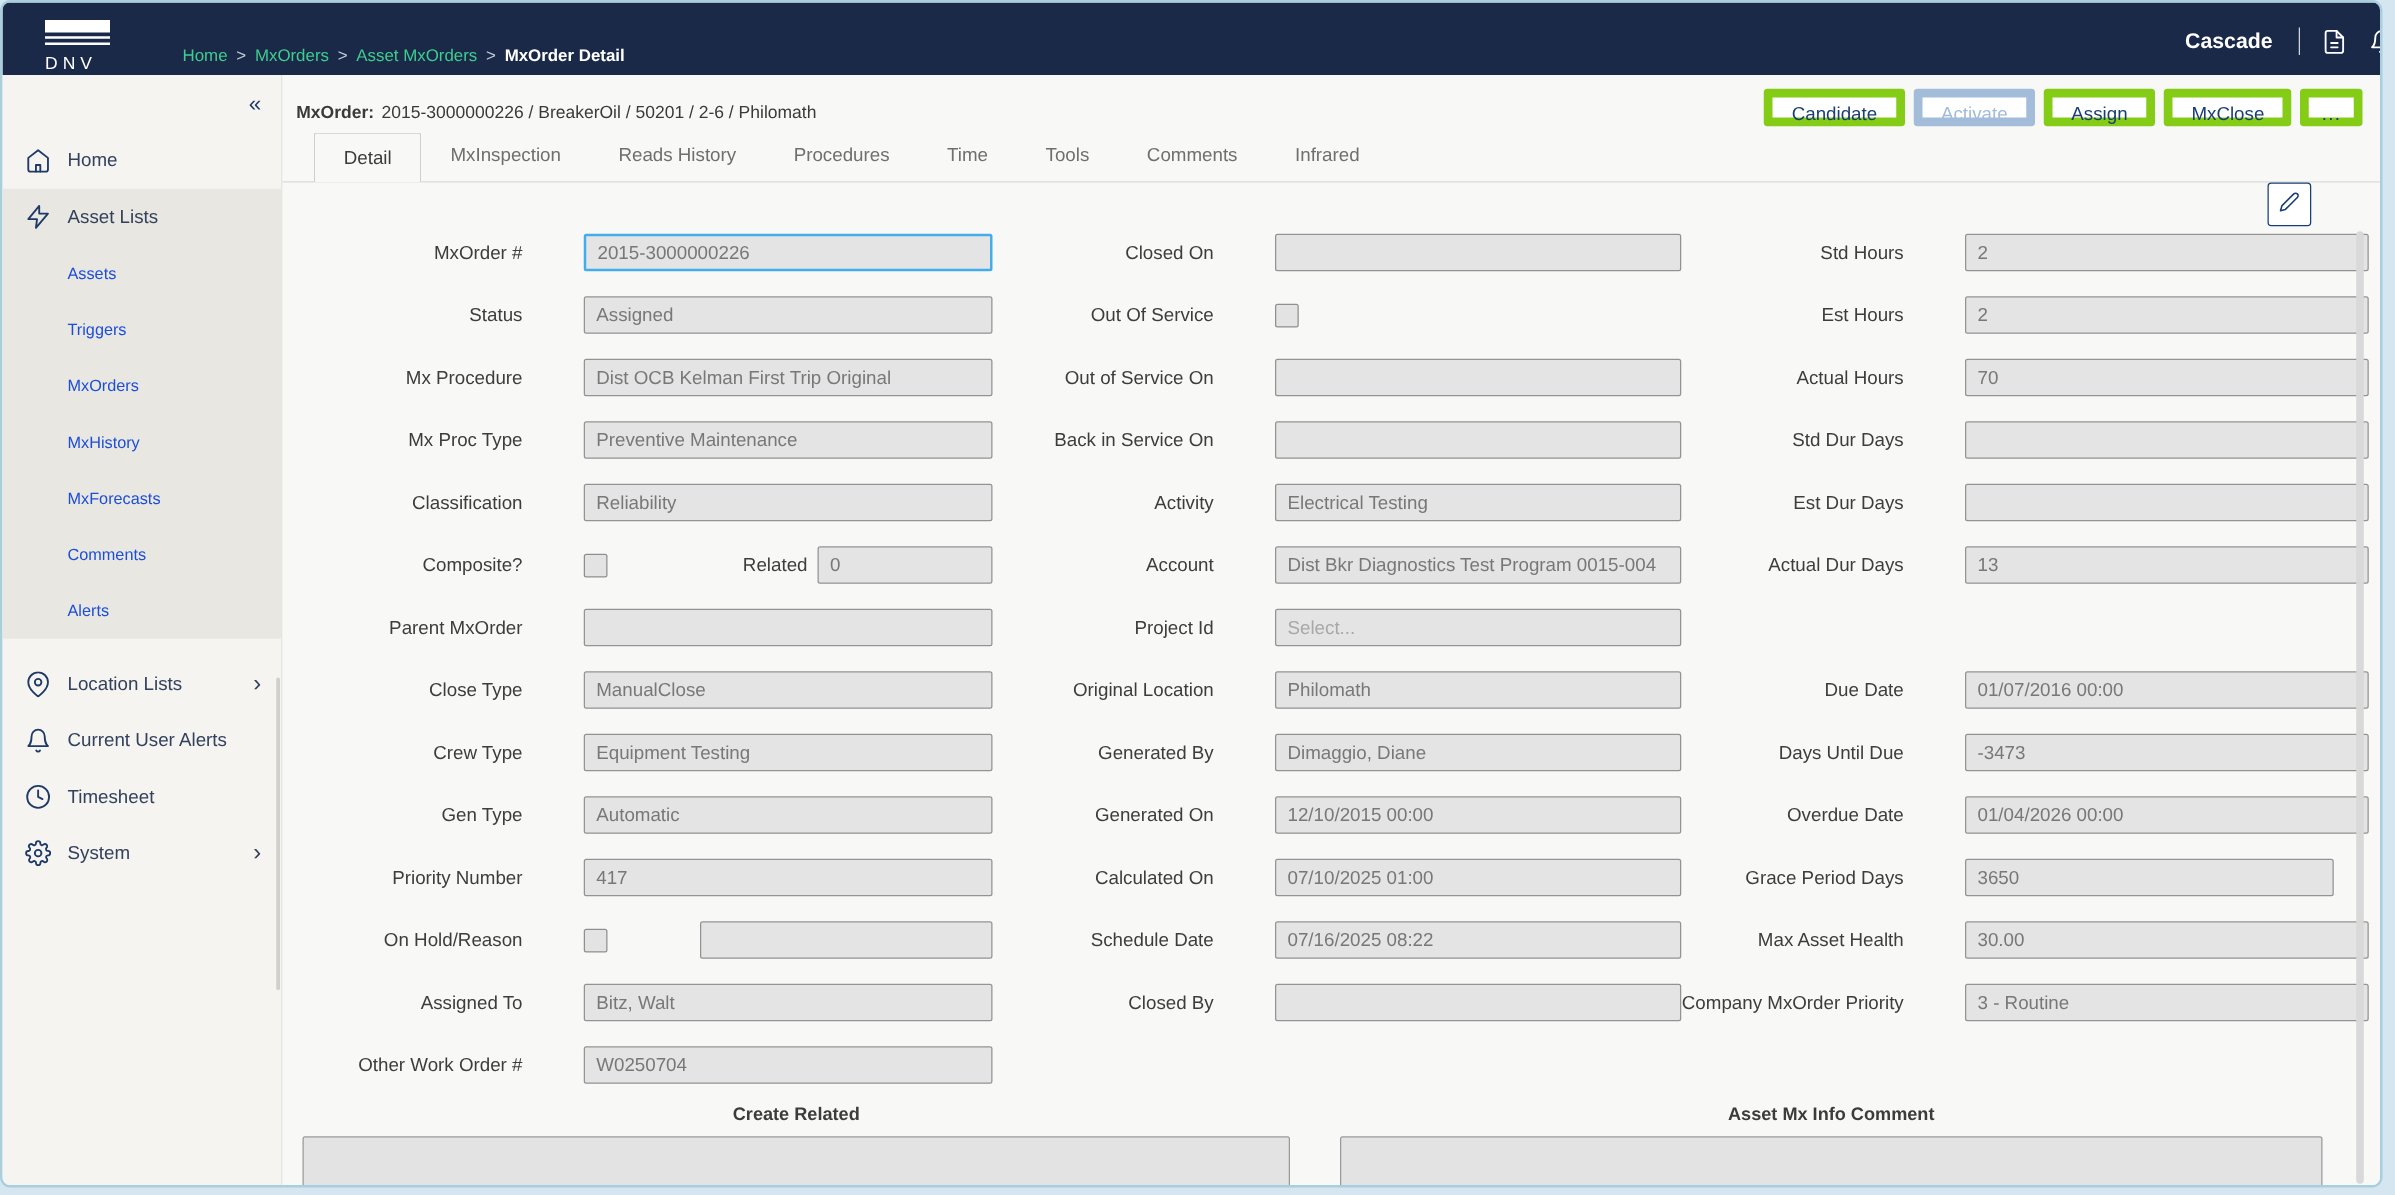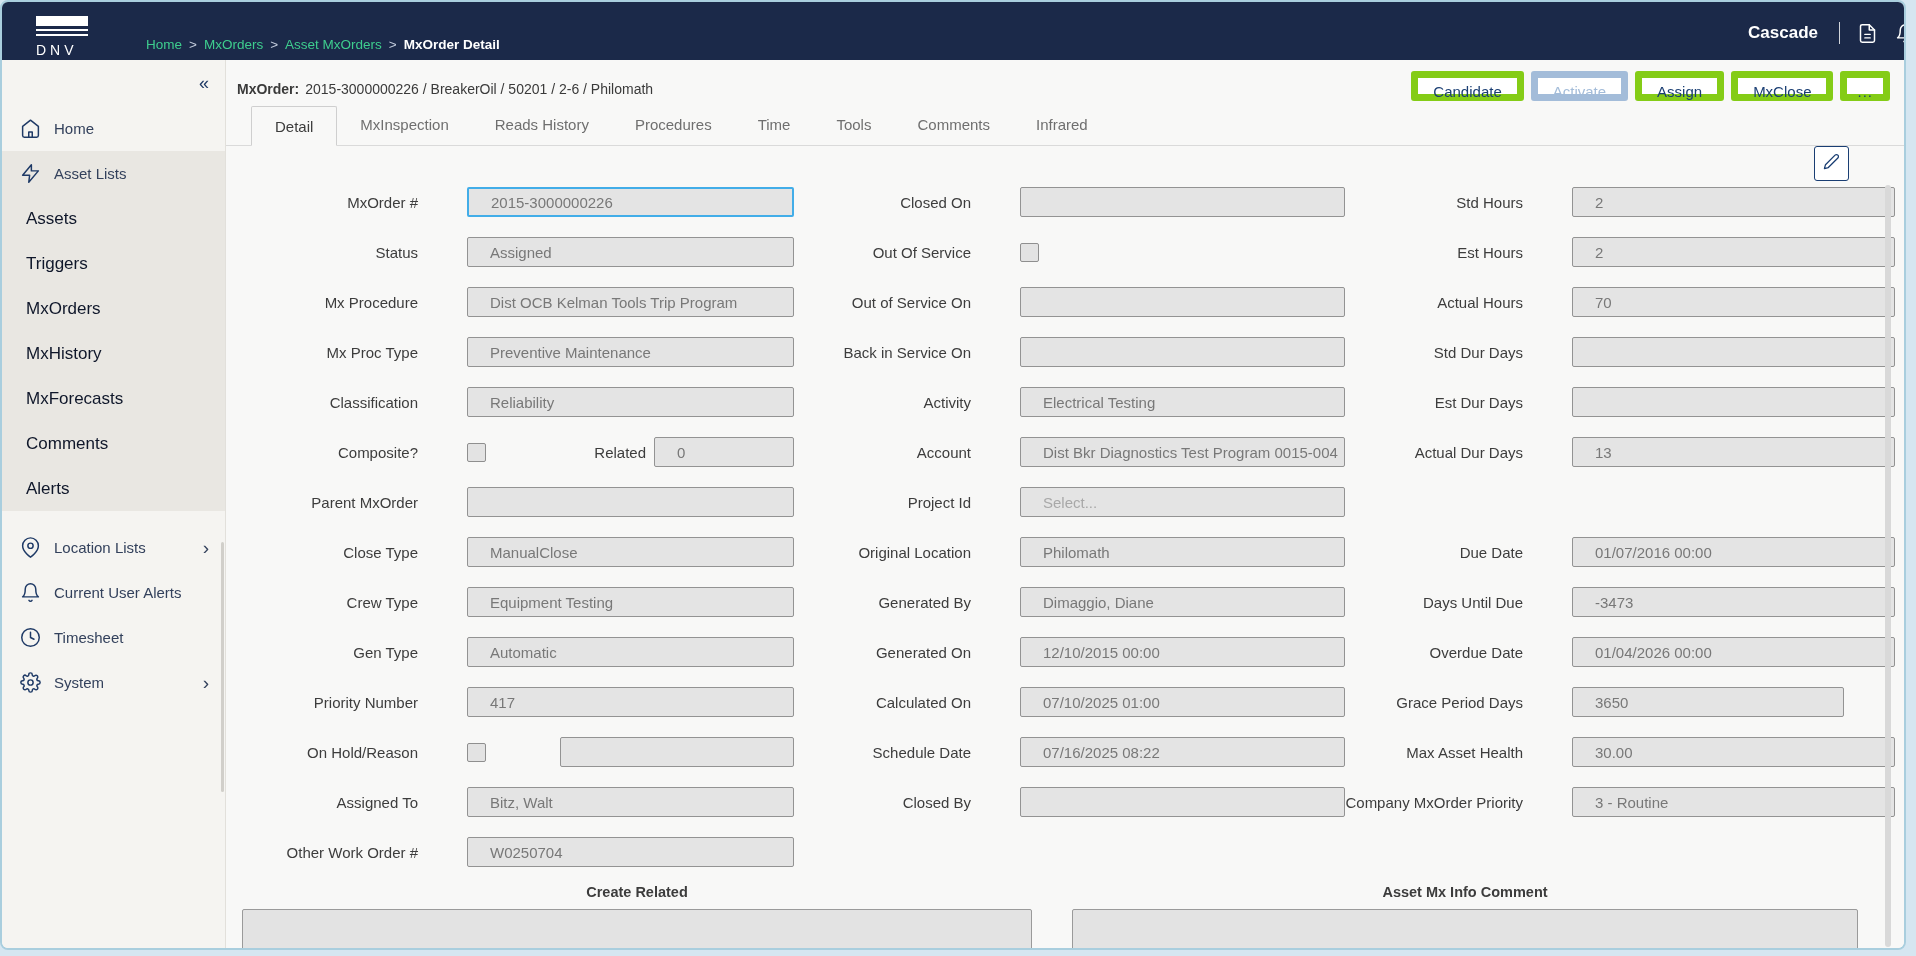--- a/index.html
+++ b/index.html
@@ -25,21 +25,21 @@
   
   .body-row{display:flex;height:892px;}
   .sidebar{position:relative;width:224px;background:#f5f4f1;border-right:1px solid #e2e0db;box-sizing:border-box;flex:none;}
   .collapse-btn{position:absolute;top:14px;right:16px;color:#1f3a66;font-size:18px;cursor:pointer;line-height:1;}
   .side-nav{padding-top:46px;}
   .side-item{height:45px;display:flex;align-items:center;padding-left:18px;font-size:15px;color:#33415c;cursor:pointer;position:relative;}
   .side-item .icn{width:21px;height:21px;margin-right:13px;color:#1f3a66;display:inline-flex;}
   .side-item .icn svg{width:21px;height:21px;}
   .side-item .chev{position:absolute;right:16px;font-size:19px;color:#33415c;}
   .side-group.active{background:#e9e7e2;margin-bottom:14px;}
-  .side-sub{height:45px;display:flex;align-items:center;padding-left:24px;font-size:17px;color:#0f172a;cursor:pointer;}
+  .side-sub{height:45px;display:flex;align-items:center;padding-left:52px;font-size:13px;color:#1d4ed8;cursor:pointer;}
   .side-scroll{position:absolute;right:1px;top:482px;width:3px;height:250px;background:#d1cfca;border-radius:2px;}
 
   .main{position:relative;flex:1;background:#f8f8f7;overflow:hidden;}
 
   
   .mc-header{position:absolute;left:11px;top:21px;font-size:14px;color:#3a3a3a;white-space:nowrap;}
   .mc-header .t-label{font-weight:700;margin-right:6px;}
   .hbtns{position:absolute;right:14px;top:11px;display:flex;gap:7px;}
   .hbtn{height:30px;padding:0 15px;background:#fff;border:7px solid #84cc16;border-radius:3px;color:#1a3e73;font-size:15px;font-family:inherit;cursor:pointer;line-height:28px;}
   .hbtn.disabled{color:#a3bcd9;border-color:#a3bcd9;cursor:default;}
@@ -50,21 +50,21 @@
   .tab{height:40px;line-height:40px;padding:0 23px;font-size:15px;color:#6f6f6f;cursor:pointer;box-sizing:border-box;}
   .tab.active{color:#3c3c3c;background:#f8f8f7;border:1px solid #cfcfcf;border-bottom:1px solid #f8f8f7;border-radius:2px 2px 0 0;margin-bottom:-1px;}
 
   
   .panel{position:absolute;left:0;right:0;top:86px;bottom:0;}
   .edit-btn{position:absolute;top:0px;right:55px;width:33px;height:33px;background:#fff;border:1px solid #1a3e73;border-radius:3px;display:flex;align-items:center;justify-content:center;color:#1a3e73;cursor:pointer;}
   .edit-btn svg{width:17px;height:17px;}
   .fcol{position:absolute;top:31px;}
   .fcol .frow{height:50px;display:flex;align-items:center;gap:42px;}
   .lbl{width:192px;text-align:right;padding-right:7px;font-size:15px;color:#3d3d3d;flex:none;white-space:nowrap;}
-  .inp{height:30px;background:#e4e4e4;border:1px solid #939393;border-radius:2px;box-sizing:border-box;display:flex;align-items:center;padding:0 22px;font-size:15px;color:#787878;overflow:hidden;white-space:nowrap;}
+  .inp{height:30px;background:#e4e4e4;border:1px solid #939393;border-radius:2px;box-sizing:border-box;display:flex;align-items:center;padding:0 9px;font-size:15px;color:#787878;overflow:hidden;white-space:nowrap;}
   .inp.focused{border:2px solid #42ade8;}
   .inp.ph{color:#a8a8a8;}
   .cbx{width:19px;height:19px;background:#e3e3e3;border:1px solid #8f8f8f;border-radius:2px;box-sizing:border-box;flex:none;cursor:pointer;}
   .grp{margin-left:auto;display:flex;align-items:center;}
   .mini-lbl{font-size:15px;color:#3d3d3d;padding-right:8px;}
 
   
   .cmt{position:absolute;top:738px;text-align:center;}
   .cmt .cmt-label{font-size:14.5px;font-weight:700;color:#3c3c3c;}
   .cmt .cmt-box{margin-top:9px;height:110px;background:#e3e3e3;border:1px solid #9a9a9a;border-radius:2px;box-sizing:border-box;}
@@ -213,21 +213,21 @@
               <div class="frow">
                 <div class="lbl">MxOrder #</div>
                 <div class="inp focused" style="width: 327px;">2015-3000000226</div>
               </div>
               <div class="frow">
                 <div class="lbl">Status</div>
                 <div class="inp" style="width: 327px;">Assigned</div>
               </div>
               <div class="frow">
                 <div class="lbl">Mx Procedure</div>
-                <div class="inp" style="width: 327px;">Dist OCB Kelman Tools Trip Program</div>
+                <div class="inp" style="width: 327px;">Dist OCB Kelman First Trip Original</div>
               </div>
               <div class="frow">
                 <div class="lbl">Mx Proc Type</div>
                 <div class="inp" style="width: 327px;">Preventive Maintenance</div>
               </div>
               <div class="frow">
                 <div class="lbl">Classification</div>
                 <div class="inp" style="width: 327px;">Reliability</div>
               </div>
               <div class="frow">
@@ -361,21 +361,21 @@
               <div class="frow">
                 <div class="lbl">Days Until Due</div>
                 <div class="inp" style="width: 323px;">-3473</div>
               </div>
               <div class="frow">
                 <div class="lbl">Overdue Date</div>
                 <div class="inp" style="width: 323px;">01/04/2026 00:00</div>
               </div>
               <div class="frow">
                 <div class="lbl">Grace Period Days</div>
-                <div class="inp" style="width: 272px;">3650</div>
+                <div class="inp" style="width: 295px;">3650</div>
               </div>
               <div class="frow">
                 <div class="lbl">Max Asset Health</div>
                 <div class="inp" style="width: 323px;">30.00</div>
               </div>
               <div class="frow">
                 <div class="lbl">Company MxOrder Priority</div>
                 <div class="inp" style="width: 323px;">3 - Routine</div>
               </div>
             </div>

